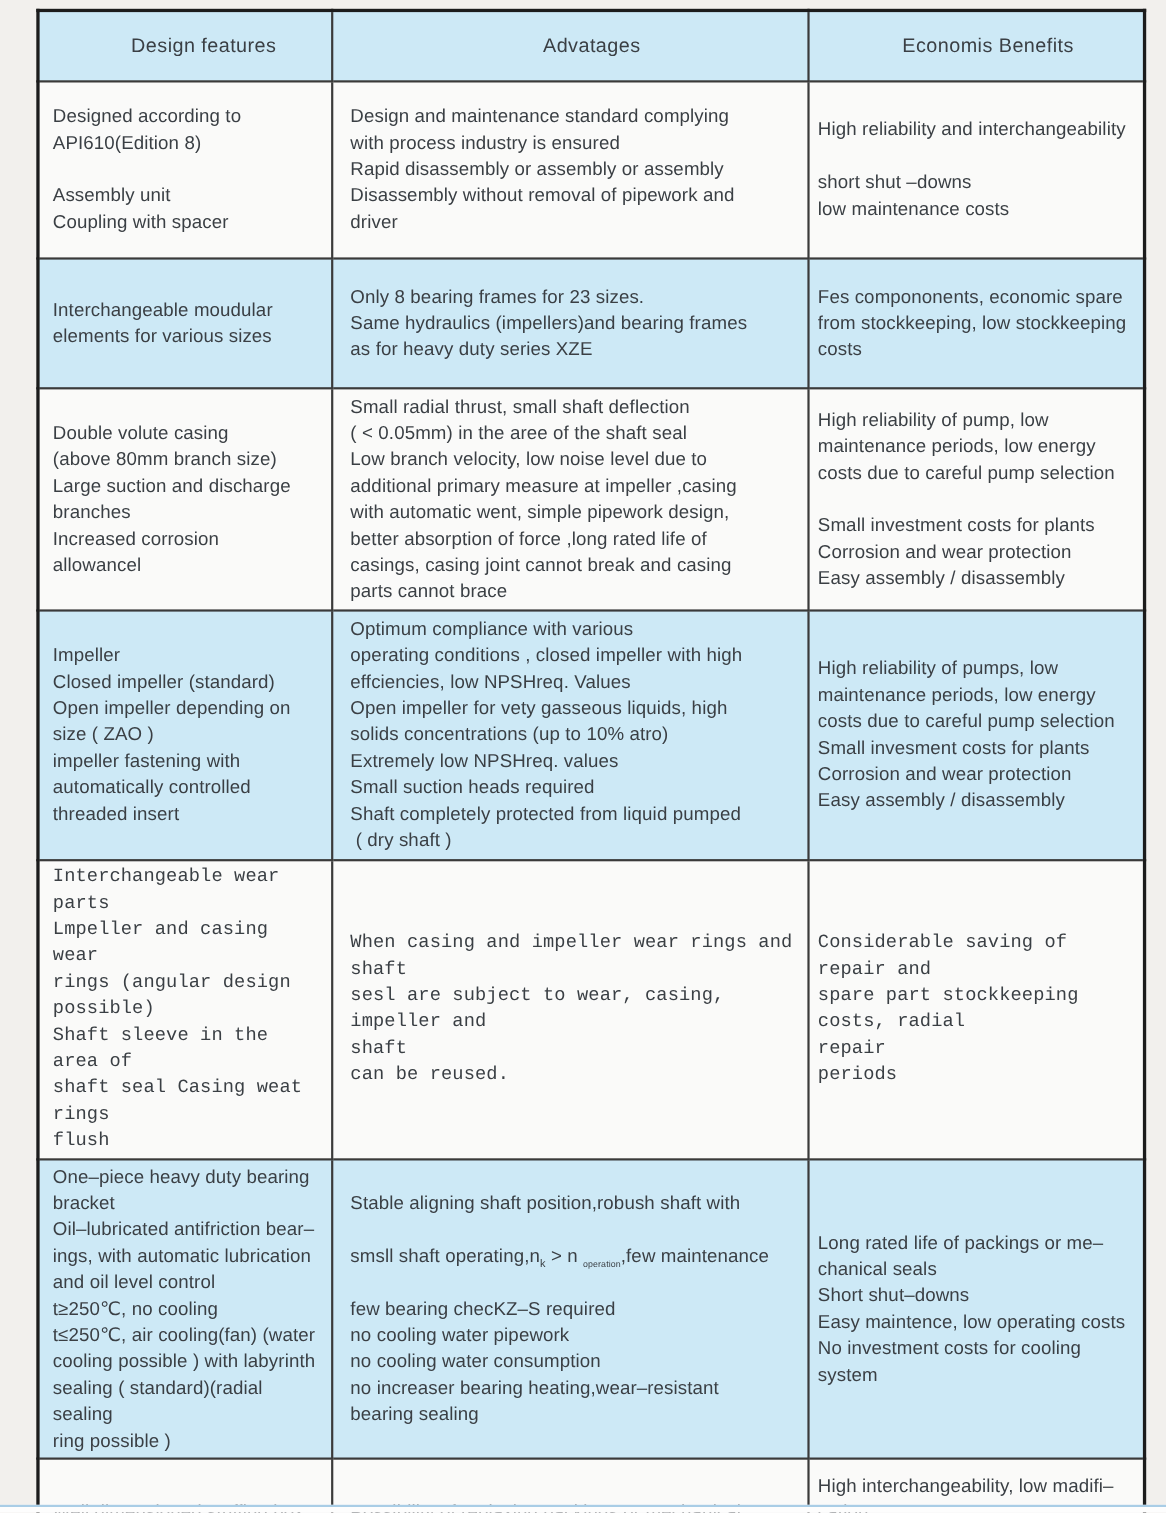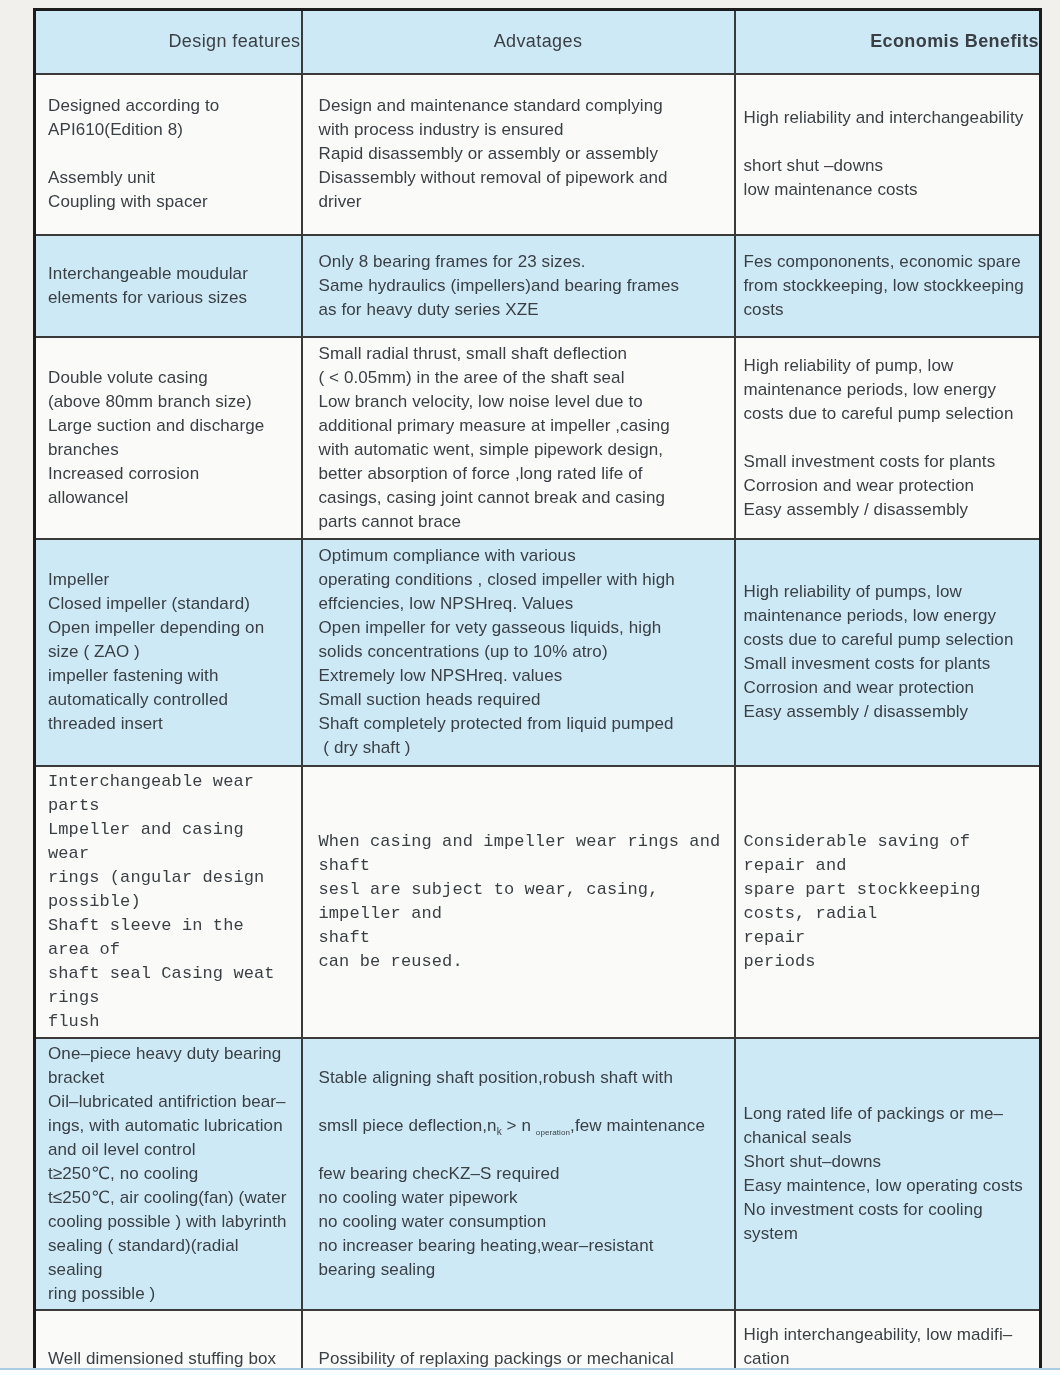--- a/index.html
+++ b/index.html
@@ -37,36 +37,36 @@
     color:var(--text);
     padding-left:40px;
   }
   thead th{
     background:var(--header-bg);
     height:64px;
     font-size:18px;
     font-weight:normal;
     letter-spacing:0.4px;
   }
-  th.h1{text-align:right;padding-left:34px;}
+  th.h1{text-align:center;padding-left:34px;}
   th.h2{text-align:center;}
-  th.h3{text-align:right;padding-left:22px;font-weight:bold;}
+  th.h3{text-align:center;padding-left:22px;}
   td.cell{
     font-size:17px;
     line-height:24px;
     white-space:pre-line;
     padding:3px 6px 3px 12px;
     letter-spacing:0.1px;
   }
   td.adv{padding-left:16px;margin-left:32px;}
   td.ben{padding-left:8px;padding-right:4px;}
   tr.white td{background:var(--row-white);}
   tr.blue td{background:var(--row-blue);}
   tr.r1 {height:161px;}
-  tr.r2 {height:102px;}
+  tr.r2 {height:118px;}
   tr.r3 {height:202px;}
   tr.r4 {height:227px;}
   tr.r5 {height:183px;font-family:Liberation Mono, monospace;}
   tr.r6 {height:248px;}
   tr.r7 {height:124px;}
   sub{line-height:0;}
   sub.sub-k{font-size:10px;}
   sub.sub-op{font-size:8px;}
   .bottom-strip{
     position:absolute;left:0;right:0;bottom:0;height:7px;
@@ -188,21 +188,21 @@
 Oil–lubricated antifriction bear–
 ings, with automatic lubrication
 and oil level control
 t≥250℃, no cooling
 t≤250℃, air cooling(fan) (water
 cooling possible ) with labyrinth
 sealing ( standard)(radial sealing
 ring possible )</td>
         <td class="cell adv">
           <div>Stable aligning shaft position,robush shaft with</div>
-          <div><span>smsll piece deflection,n</span><sub class="sub-k">k</sub><span> &gt; n </span><sub class="sub-op">operation</sub><span>,few maintenance</span></div>
+          <div><span>smsll shaft operating,n</span><sub class="sub-k">k</sub><span> &gt; n </span><sub class="sub-op">operation</sub><span>,few maintenance</span></div>
           <div>few bearing checKZ–S required
 no cooling water pipework
 no cooling water consumption
 no increaser bearing heating,wear–resistant
 bearing sealing</div>
         </td>
         <td class="cell ben">Long rated life of packings or me–
 chanical seals
 Short shut–downs
 Easy maintence, low operating costs

